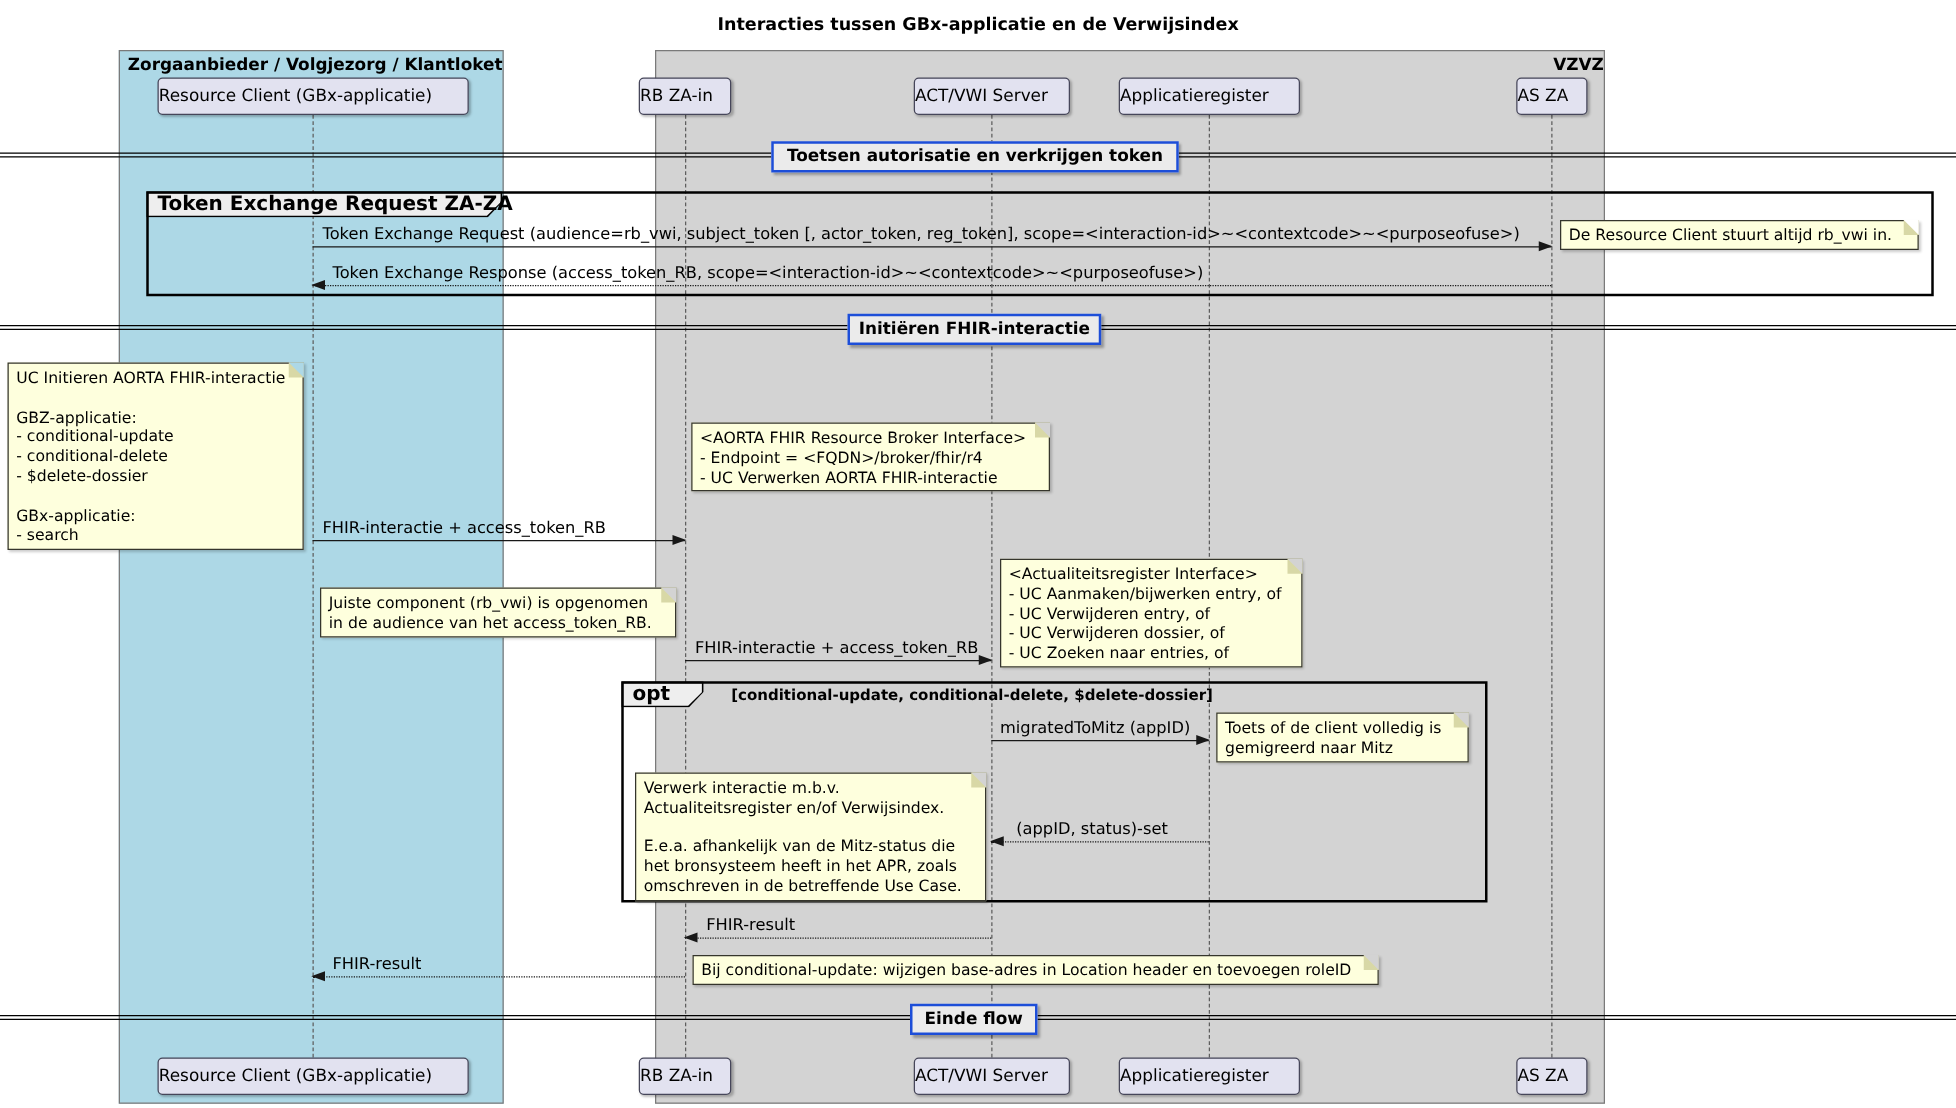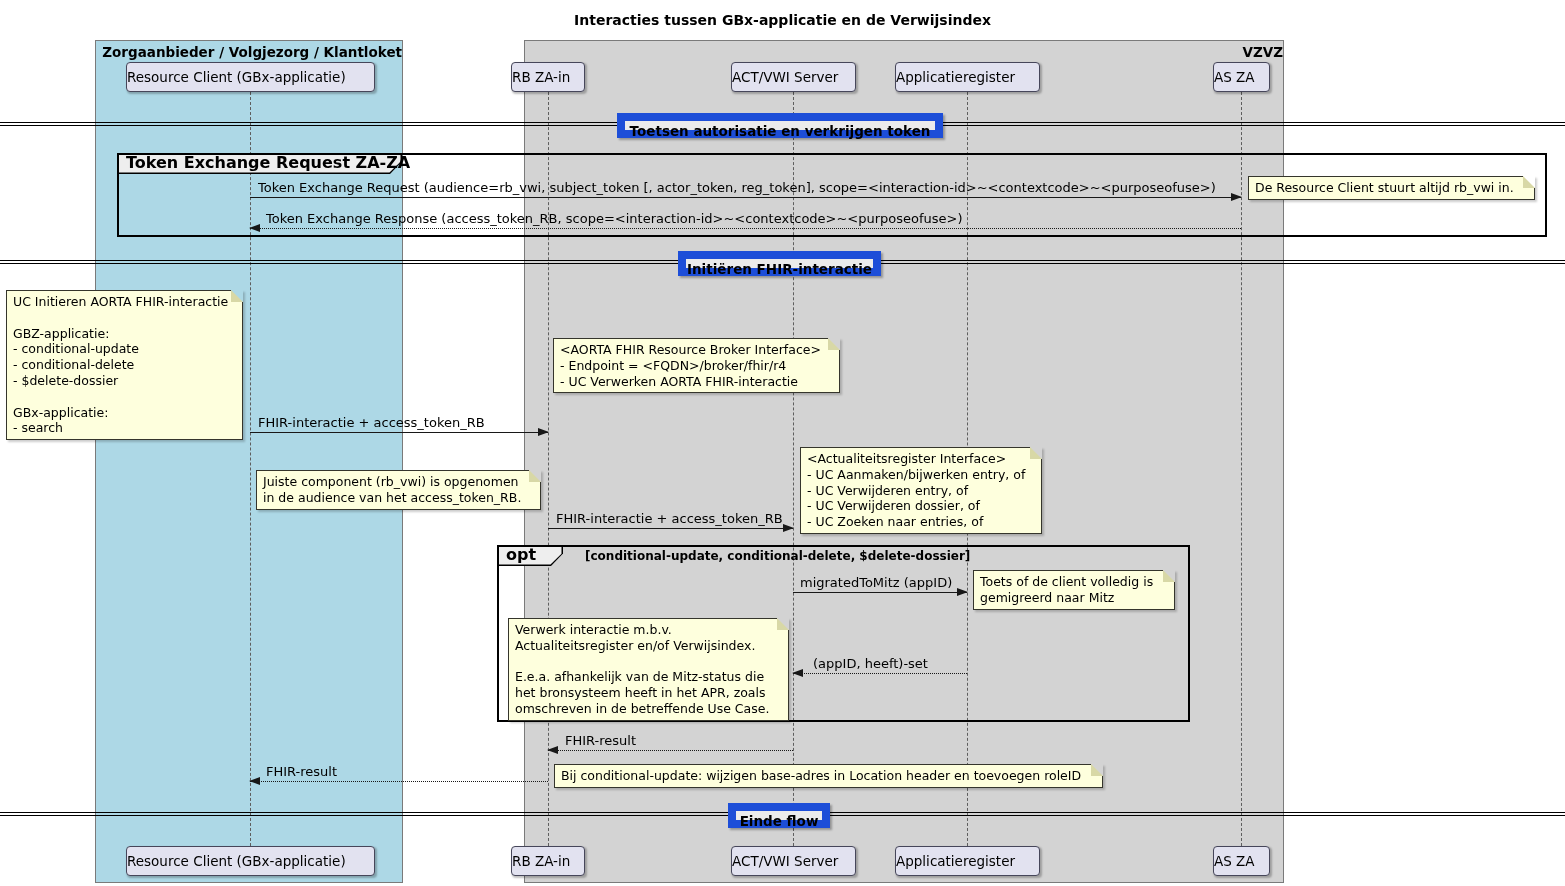--- a/index.html
+++ b/index.html
@@ -17,21 +17,21 @@
                    font-size: 13.5px; font-weight: bold; }
   .lifeline { position: absolute; width: 0; border-left: 1px dashed #5e5e5e; }
   .participant {
     position: absolute; height: 30px; background: #E2E2F0; border: 1px solid #46465a;
     border-radius: 4px; text-align: left; line-height: 28px; font-size: 13.5px;
     box-shadow: 1.5px 1.5px 2px rgba(0,0,0,0.25); white-space: nowrap;
   }
   .divider-line { position: absolute; left: 0; width: 1565px; height: 4px;
                   border-top: 1.5px solid #000; border-bottom: 1.5px solid #000; }
   .divider-label {
-    position: absolute; background: #EBEBEB; border: 8px solid #1d4ed8; height: 25px;
+    position: absolute; background: #EBEBEB; border: 2px solid #1d4ed8; height: 25px;
     line-height: 21px; text-align: center; font-size: 13.5px; font-weight: bold;
     box-shadow: 2px 2px 2px rgba(0,0,0,0.3); white-space: nowrap;
   }
   .frame { position: absolute; border: 2px solid #000; background: transparent; }
   .tab { position: absolute; }
   .tab-fill { position: absolute; inset: 0; background: #000;
               clip-path: polygon(0 0, 100% 0, 100% 40%, calc(100% - 12px) 100%, 0 100%); }
   .tab-fill::after { content: ""; position: absolute; inset: 1.5px; background: #EEEEEE;
               clip-path: polygon(0 0, 100% 0, 100% 40%, calc(100% - 11px) 100%, 0 100%); }
   .tab-text { position: absolute; left: 9px; top: 1px; font-size: 16px; font-weight: bold;
@@ -120,21 +120,21 @@
   <div class="msg-label" style="left:556px; top:511px;">FHIR-interactie + access_token_RB</div>
 
   <div class="mline solid" style="left:793px; top:592px; width:174px;">
       <span class="ah ah-r"></span>
     </div>
   <div class="msg-label" style="left:800px; top:575px;">migratedToMitz (appID)</div>
 
   <div class="mline dotted" style="left:793px; top:673px; width:174px;">
       <span class="ah ah-l"></span>
     </div>
-  <div class="msg-label" style="left:813px; top:656px;">(appID, heeft)-set</div>
+  <div class="msg-label" style="left:813px; top:656px;">(appID, status)-set</div>
 
   <div class="mline dotted" style="left:548px; top:750px; width:245px;">
       <span class="ah ah-l"></span>
     </div>
   <div class="msg-label" style="left:565px; top:733px;">FHIR-result</div>
 
   <div class="mline dotted" style="left:250px; top:781px; width:298px;">
       <span class="ah ah-l"></span>
     </div>
   <div class="msg-label" style="left:266px; top:764px;">FHIR-result</div>

